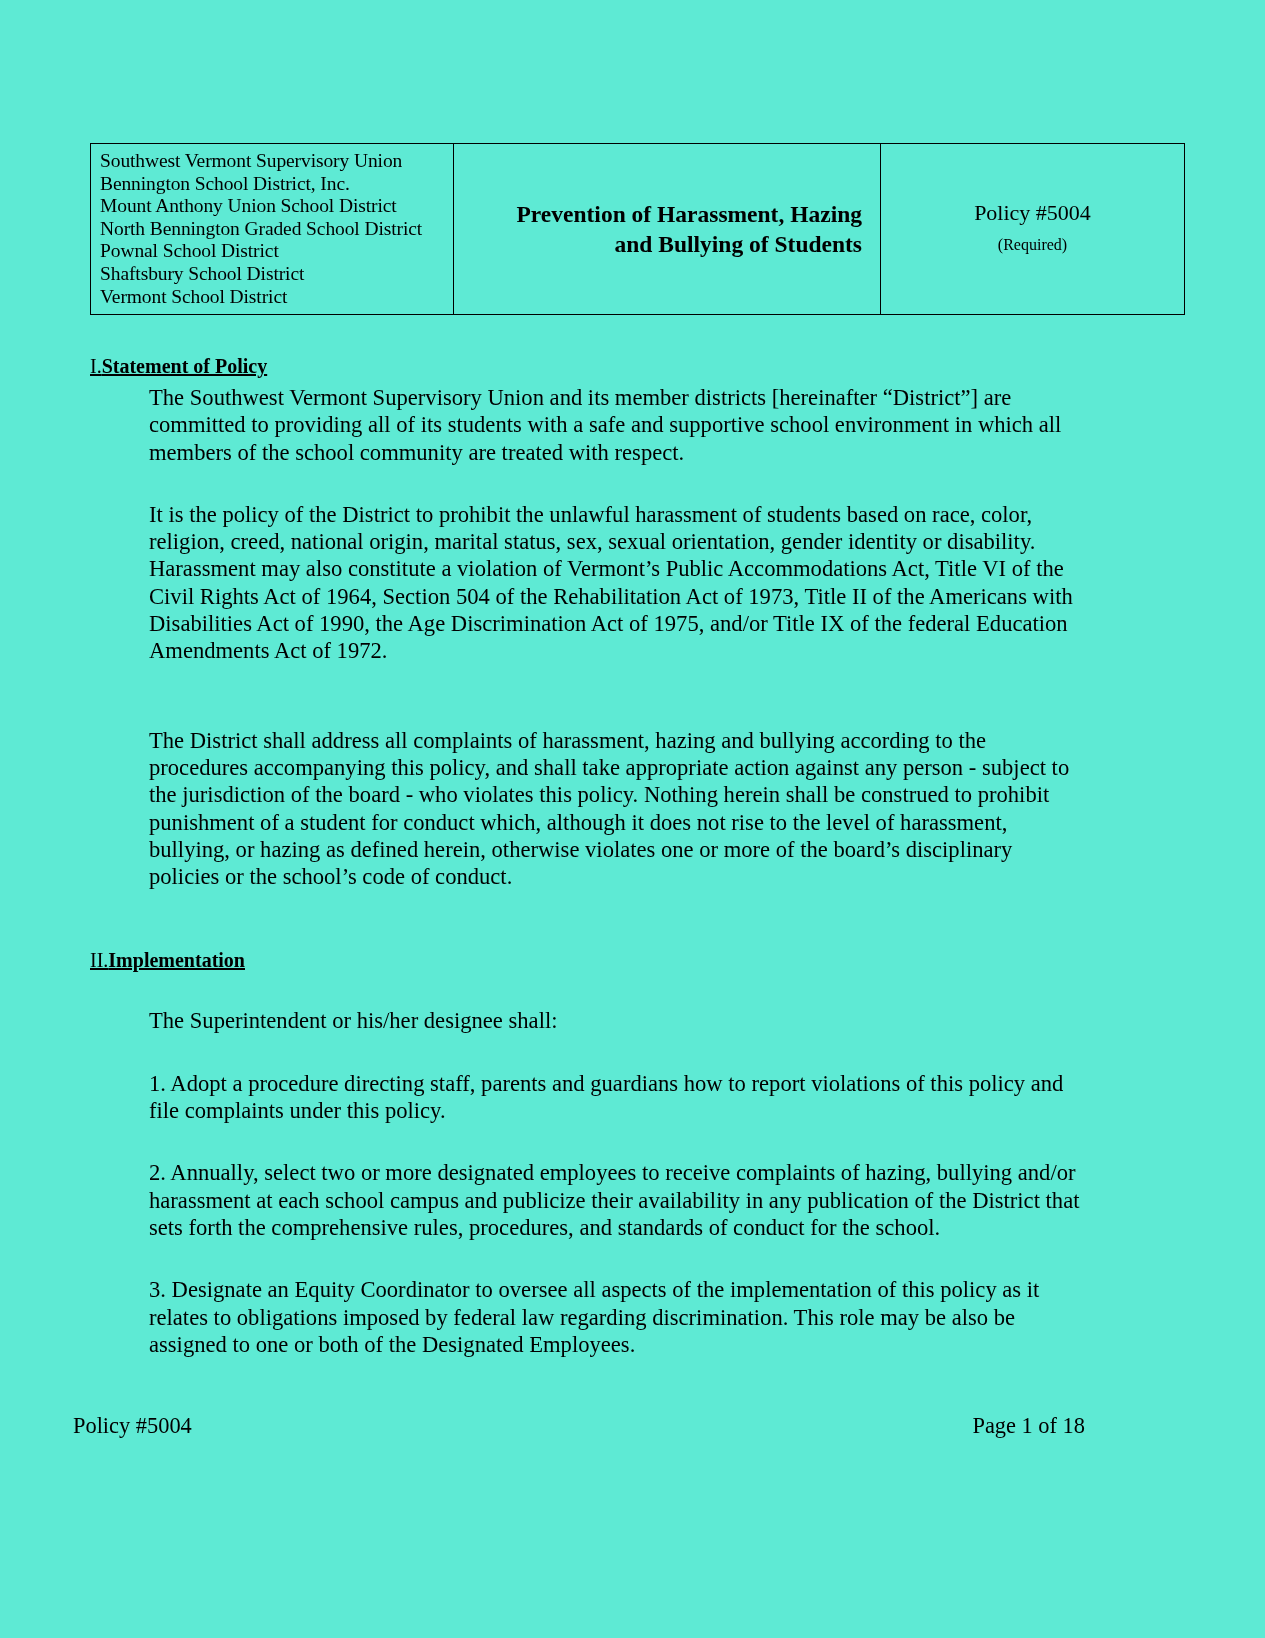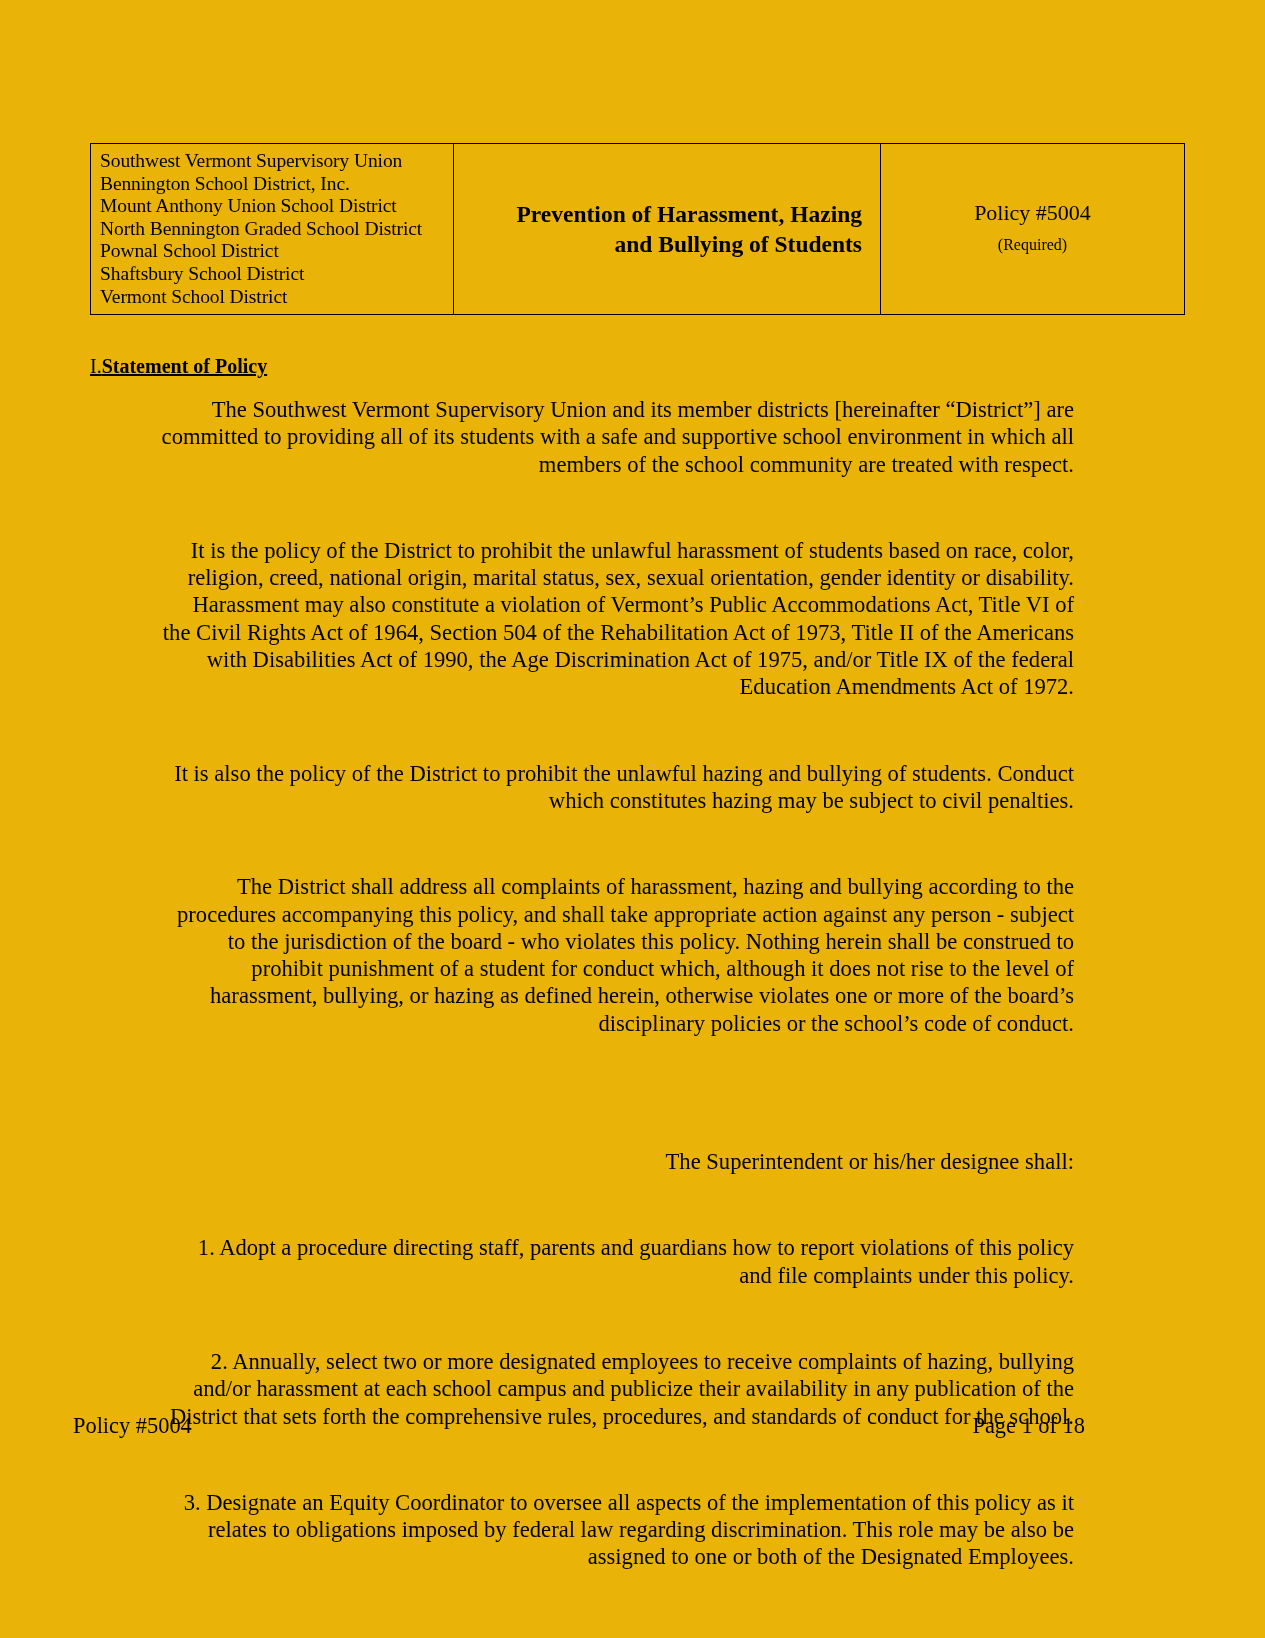--- a/index.html
+++ b/index.html
@@ -10,21 +10,21 @@
   }
   body {
     font-family: "Liberation Serif", "DejaVu Serif", serif;
     color: #000000;
   }
   .page {
     position: relative;
     width: 1265px;
     height: 1638px;
     margin: 0 auto;
-    background: #eab308;
+    background: #5eead4;
     overflow: hidden;
     box-sizing: border-box;
   }
 
   
   .header-table {
     position: absolute;
     left: 90px;
     top: 143px;
     width: 1022px;
@@ -95,23 +95,23 @@
   .section-head .headtext {
     font-weight: bold;
     text-decoration: underline;
   }
   .sec2 {
     padding-left: 56px;
     text-indent: -56px;
   }
 
   p.para {
-    margin: 16px;
+    margin: 4px;
     padding: 0 0 0 55px;
-    text-align: right;
+    text-align: left;
     line-height: 27.3px;
   }
   .spacer-lg { height: 52px; }
   .spacer-md { height: 27px; }
 
   
   .footer {
     position: absolute;
     left: 73px;
     top: 1413px;
@@ -153,26 +153,28 @@
   <div class="body">
 
     <div class="section-head">
       <span class="numeral">I.</span><span class="headtext">Statement of Policy</span>
     </div>
 
     <p class="para">The Southwest Vermont Supervisory Union and its member districts [hereinafter “District”] are committed to providing all of its students with a safe and supportive school environment in which all members of the school community are treated with respect.</p>
     <div class="spacer-md"></div>
     <p class="para">It is the policy of the District to prohibit the unlawful harassment of students based on race, color, religion, creed, national origin, marital status, sex, sexual orientation, gender identity or disability.  Harassment may also constitute a violation of Vermont’s Public Accommodations Act, Title VI of the Civil Rights Act of 1964, Section 504 of the Rehabilitation Act of 1973, Title II of the Americans with Disabilities Act of 1990, the Age Discrimination Act of 1975, and/or Title IX of the federal Education Amendments Act of 1972.</p>
     <div class="spacer-md"></div>
-    <p class="para">It is also the policy of the District to prohibit the unlawful hazing and bullying of students.  Conduct which constitutes hazing may be subject to civil penalties.</p>
     <div class="spacer-md"></div>
     <p class="para">The District shall address all complaints of harassment, hazing and bullying according to the procedures accompanying this policy, and shall take appropriate action against any person - subject to the jurisdiction of the board - who violates this policy.  Nothing herein shall be construed to prohibit punishment of a student for conduct which, although it does not rise to the level of harassment, bullying, or hazing as defined herein, otherwise violates one or more of the board’s disciplinary policies or the school’s code of conduct.</p>
 
     <div class="spacer-lg"></div>
 
+    <div class="section-head sec2">
+      <span class="numeral">II.</span><span class="headtext">Implementation</span>
+    </div>
 
     <div class="spacer-md"></div>
     <p class="para">The Superintendent or his/her designee shall:</p>
     <div class="spacer-md"></div>
     <p class="para">1.   Adopt a procedure directing staff, parents and guardians how to report violations of this policy and file complaints under this policy.</p>
     <div class="spacer-md"></div>
     <p class="para">2.   Annually, select two or more designated employees to receive complaints of hazing, bullying and/or harassment at each school campus and publicize their availability in any publication of the District that sets forth the comprehensive rules, procedures, and standards of conduct for the school.</p>
     <div class="spacer-md"></div>
     <p class="para">3.  Designate an Equity Coordinator to oversee all aspects of the implementation of this policy as it relates to obligations imposed by federal law regarding discrimination. This role may be also be assigned to one or both of the Designated Employees.</p>
   </div>

